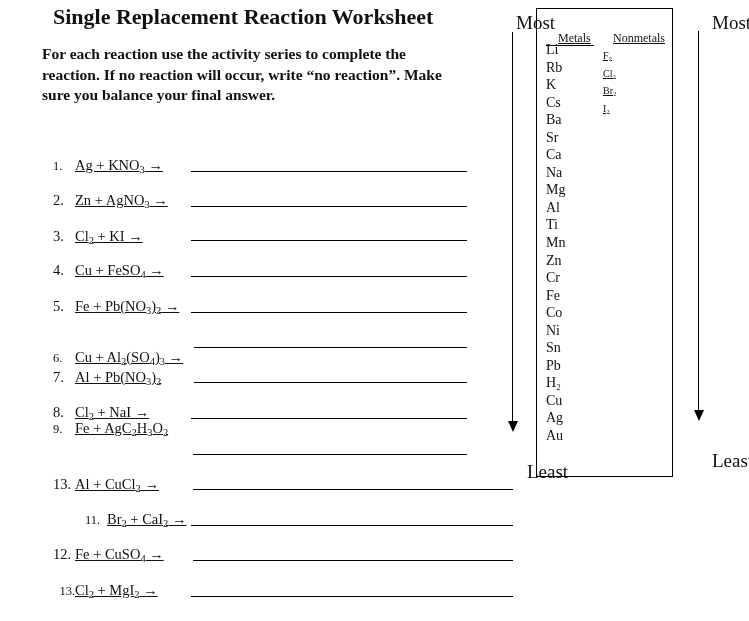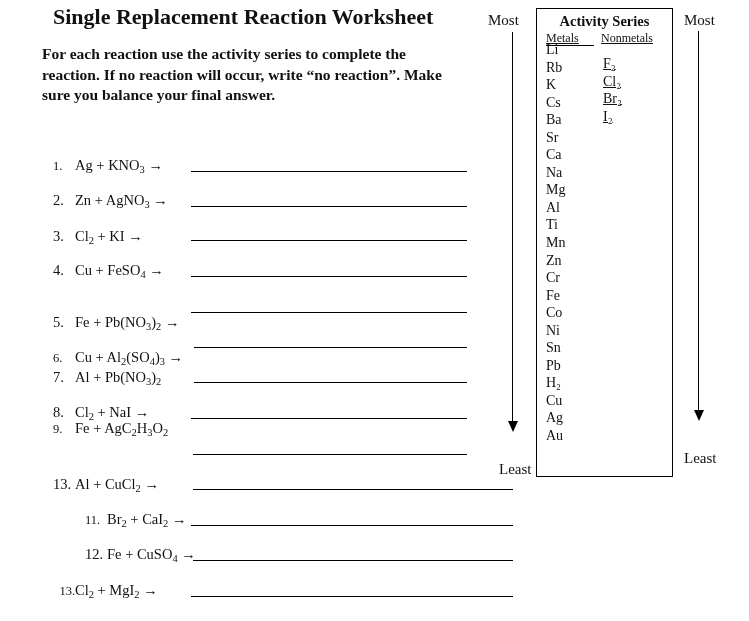--- a/index.html
+++ b/index.html
@@ -1,80 +1,79 @@
 <!DOCTYPE html>
 <html><head>
   <meta charset="utf-8">
   <style>
     html, body { margin:0; padding:0; background:#ffffff; }
     body { width:749px; height:621px; position:relative; overflow:hidden;
            font-family:"Liberation Serif", serif; color:#111; }
     .title { position:absolute; left:53px; top:4px; font-size:22px; font-weight:bold; white-space:nowrap; }
     .instructions { position:absolute; left:42px; top:44px; width:410px; font-size:15.5px; font-weight:bold; line-height:20.5px; }
-    .q { position:absolute; left:53px; font-size:14.5px; white-space:nowrap; }
+    .q { position:absolute; left:53px; font-size:14.5px; white-space:nowrap;text-decoration:underline; }
     .q .num { display:inline-block; width:22px; }
     .q .num.small { font-size:12.5px; }
     .blank { position:absolute; height:0; border-top:1.3px solid #000; }
     sub { font-size:0.72em; vertical-align:-0.28em; line-height:0; }
     .box { position:absolute; left:536px; top:8px; width:137px; height:469px; border:1.3px solid #000; box-sizing:border-box; }
     .box-title { position:absolute; left:0; right:0; top:4px; text-align:center; font-weight:bold; font-size:14.5px; }
-    .col-head { position:absolute; top:22px; font-size:12px; text-decoration:underline; }
+    .col-head { position:absolute; top:22px; font-size:12px; text-decoration:underline;margin-left:12px; }
     .col-head.metals { left:9px; }
     .col-head.nonmetals { left:64px; }
     .col-head-rule { position:absolute; left:9px; top:36px; width:48px; border-top:1px solid #000; }
     .metals-list { position:absolute; left:9px; top:32px; font-size:14px; line-height:17.55px; }
-    .nonmetals-list { position:absolute; left:66px; top:46px; font-size:14px; line-height:17.55px;text-decoration:underline; }
-    .side-label { position:absolute; font-size:15px; }
+    .nonmetals-list { position:absolute; left:66px; top:38px; font-size:10px; line-height:17.55px;text-decoration:underline; }
+    .side-label { position:absolute; font-size:19px;margin-left:28px; }
     .arrow-line { position:absolute; width:0; border-left:1.5px solid #000; }
     .arrow-head { position:absolute; width:0; height:0; border-left:5px solid transparent; border-right:5px solid transparent; border-top:11px solid #000; }
   </style>
 </head>
 <body>
 
 <div>
   <div class="title">Single Replacement Reaction Worksheet</div>
   <div class="instructions">For each reaction use the activity series to complete the reaction.  If no reaction will occur, write “no reaction”.  Make sure you balance your final answer.</div>
   <div id="questions">
       <div class="q" style="top: 157px;"><span class="num small">1.</span><span>Ag + KNO<sub>3</sub> →</span></div>
       <div class="blank" style="left: 191px; top: 171px; width: 276px;"></div>
       <div class="q" style="top: 192px;"><span class="num">2.</span><span>Zn + AgNO<sub>3</sub> →</span></div>
       <div class="blank" style="left: 191px; top: 206px; width: 276px;"></div>
       <div class="q" style="top: 228px;"><span class="num">3.</span><span>Cl<sub>2</sub> + KI →</span></div>
       <div class="blank" style="left: 191px; top: 240px; width: 276px;"></div>
       <div class="q" style="top: 262px;"><span class="num">4.</span><span>Cu + FeSO<sub>4</sub> →</span></div>
       <div class="blank" style="left: 191px; top: 276px; width: 276px;"></div>
-      <div class="q" style="top: 314px;"><span class="num">5.</span><span>Fe + Pb(NO<sub>3</sub>)<sub>2</sub> →</span></div>
+      <div class="q" style="top: 298px;"><span class="num">5.</span><span>Fe + Pb(NO<sub>3</sub>)<sub>2</sub> →</span></div>
       <div class="blank" style="left: 191px; top: 312px; width: 276px;"></div>
       <div class="q" style="top: 349px;"><span class="num small">6.</span><span>Cu + Al<sub>2</sub>(SO<sub>4</sub>)<sub>3</sub> →</span></div>
       <div class="blank" style="left: 194px; top: 347px; width: 273px;"></div>
       <div class="q" style="top: 369px;"><span class="num">7.</span><span>Al + Pb(NO<sub>3</sub>)<sub>2</sub></span></div>
       <div class="blank" style="left: 194px; top: 382px; width: 273px;"></div>
       <div class="q" style="top: 404px;"><span class="num">8.</span><span>Cl<sub>2</sub> + NaI →</span></div>
       <div class="blank" style="left: 191px; top: 418px; width: 276px;"></div>
       <div class="q" style="top: 420px;"><span class="num small">9.</span><span>Fe + AgC<sub>2</sub>H<sub>3</sub>O<sub>2</sub></span></div>
       <div class="blank" style="left: 193px; top: 454px; width: 274px;"></div>
       <div class="q" style="top: 476px;"><span class="num" style="width: 22px;">13.</span><span>Al + CuCl<sub>2</sub> →</span></div>
       <div class="blank" style="left: 193px; top: 489px; width: 320px;"></div>
       <div class="q" style="top: 511px;"><span class="num small" style="width: 22px; margin-left: 32px;">11.</span><span>Br<sub>2</sub> + CaI<sub>2</sub> →</span></div>
       <div class="blank" style="left: 191px; top: 525px; width: 322px;"></div>
-      <div class="q" style="top: 546px; margin-left: 32px;"><span class="num" style="width: 22px;">12.</span><span>Fe + CuSO<sub>4</sub> →</span></div>
+      <div class="q" style="top: 546px;"><span class="num" style="width: 22px;">12.</span><span>Fe + CuSO<sub>4</sub> →</span></div>
       <div class="blank" style="left: 193px; top: 560px; width: 320px;"></div>
       <div class="q" style="top: 582px;"><span class="num small" style="width: 22px; text-align: right;">13.</span><span>Cl<sub>2</sub> + MgI<sub>2</sub> →</span></div>
       <div class="blank" style="left: 191px; top: 596px; width: 322px;"></div>
     </div>
 </div>
 
 <div>
   <div class="side-label" style="left:488px; top:12px;">Most</div>
   <div class="arrow-line" style="left:512px; top:32px; height:390px;"></div>
   <div class="arrow-head" style="left:508px; top:421px;"></div>
   <div class="side-label" style="left:499px; top:461px;">Least</div>
 
   <div class="box">
-    <div class="box-title">Activity Series</div>
     <div class="col-head metals">Metals</div>
     <div class="col-head nonmetals">Nonmetals</div>
     <div class="col-head-rule"></div>
     <div class="metals-list" id="metals-list">
         <div>Li</div>
         <div>Rb</div>
         <div>K</div>
         <div>Cs</div>
         <div>Ba</div>
         <div>Sr</div>

